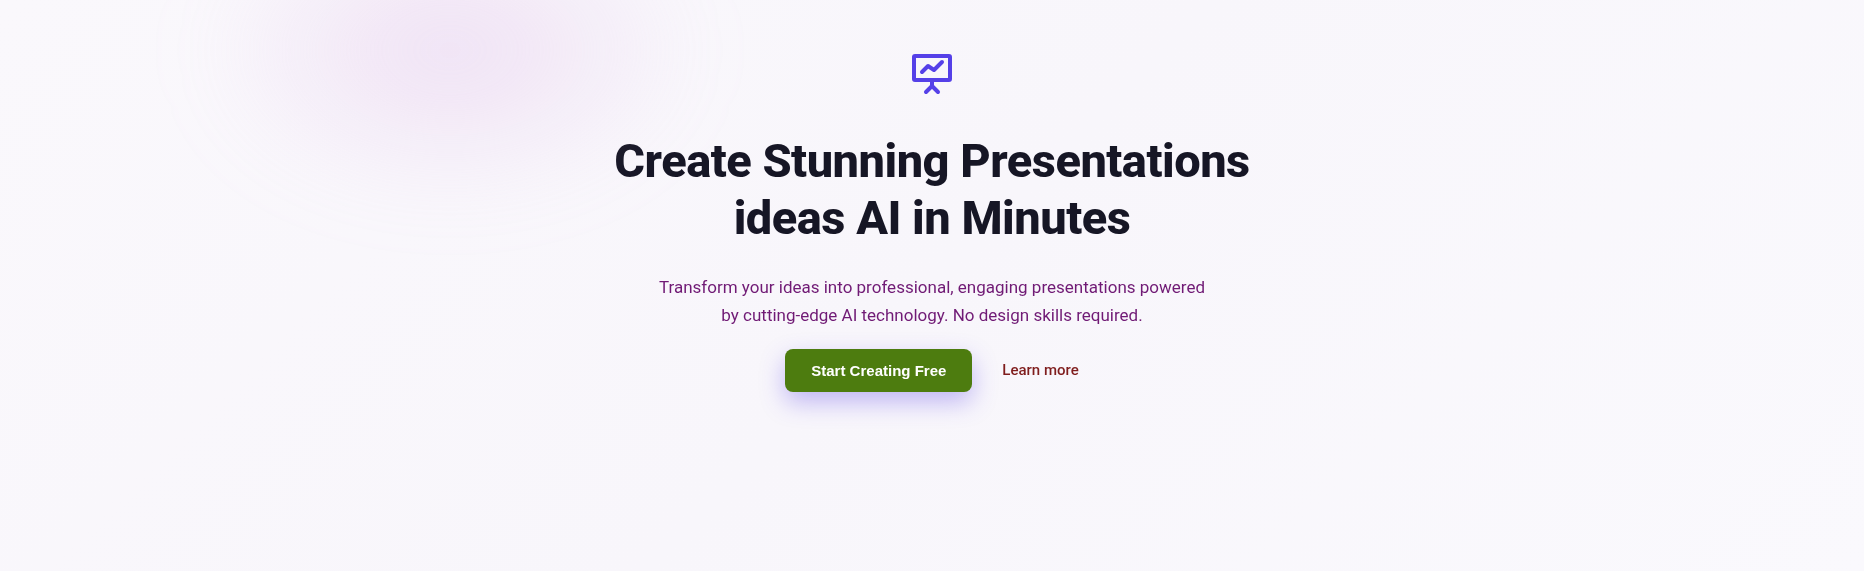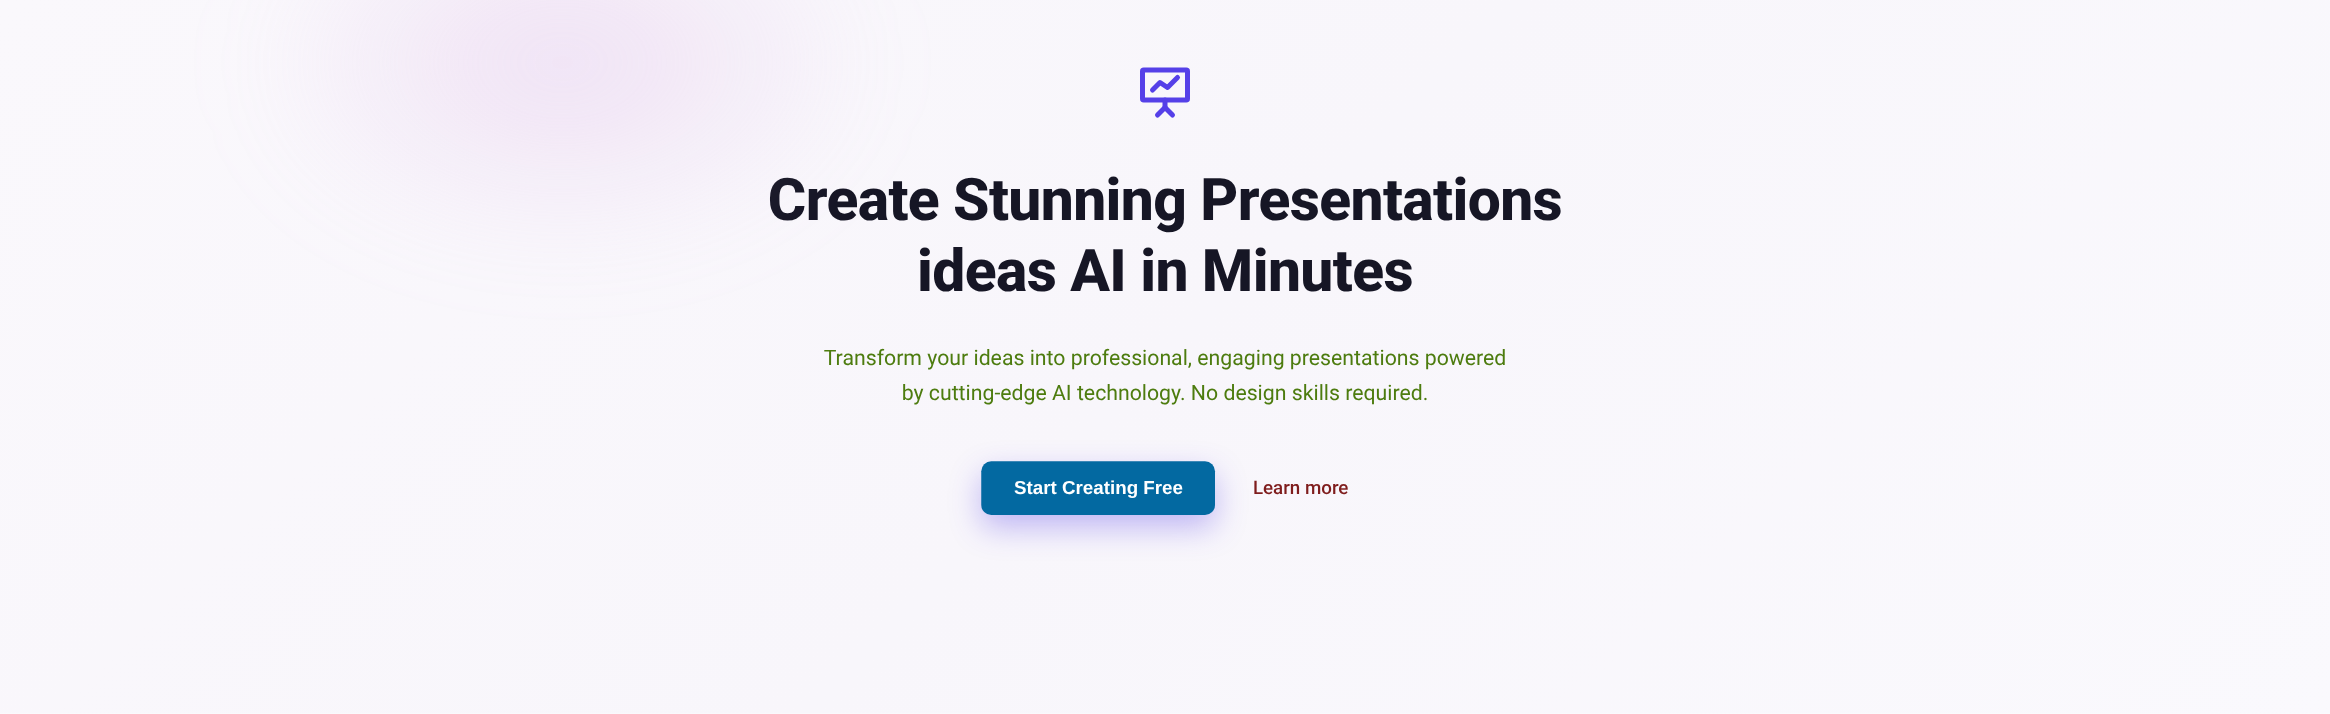--- a/index.html
+++ b/index.html
@@ -51,32 +51,32 @@
       color: #161625;
       line-height: 1.22;
       letter-spacing: -0.5px;
       margin-bottom: 26px;
     }
     .headline .line2 {
       display: block;
     }
     .subhead {
       font-size: 17px;
-      color: #4d7c0f;
+      color: #701a75;
       line-height: 1.65;
       max-width: 560px;
-      margin-bottom: 40px;
+      margin-bottom: 20px;
     }
     .cta-row {
       display: flex;
       align-items: center;
       gap: 30px;
     }
     .btn-primary {
-      background: #0369a1;
+      background: #4d7c0f;
       color: #fff;
       font-size: 15px;
       font-weight: 600;
       padding: 13px 26px;
       border: none;
       border-radius: 8px;
       cursor: pointer;
       box-shadow: 0 10px 25px rgba(85, 64, 232, 0.35);
     }
     .link-secondary {

